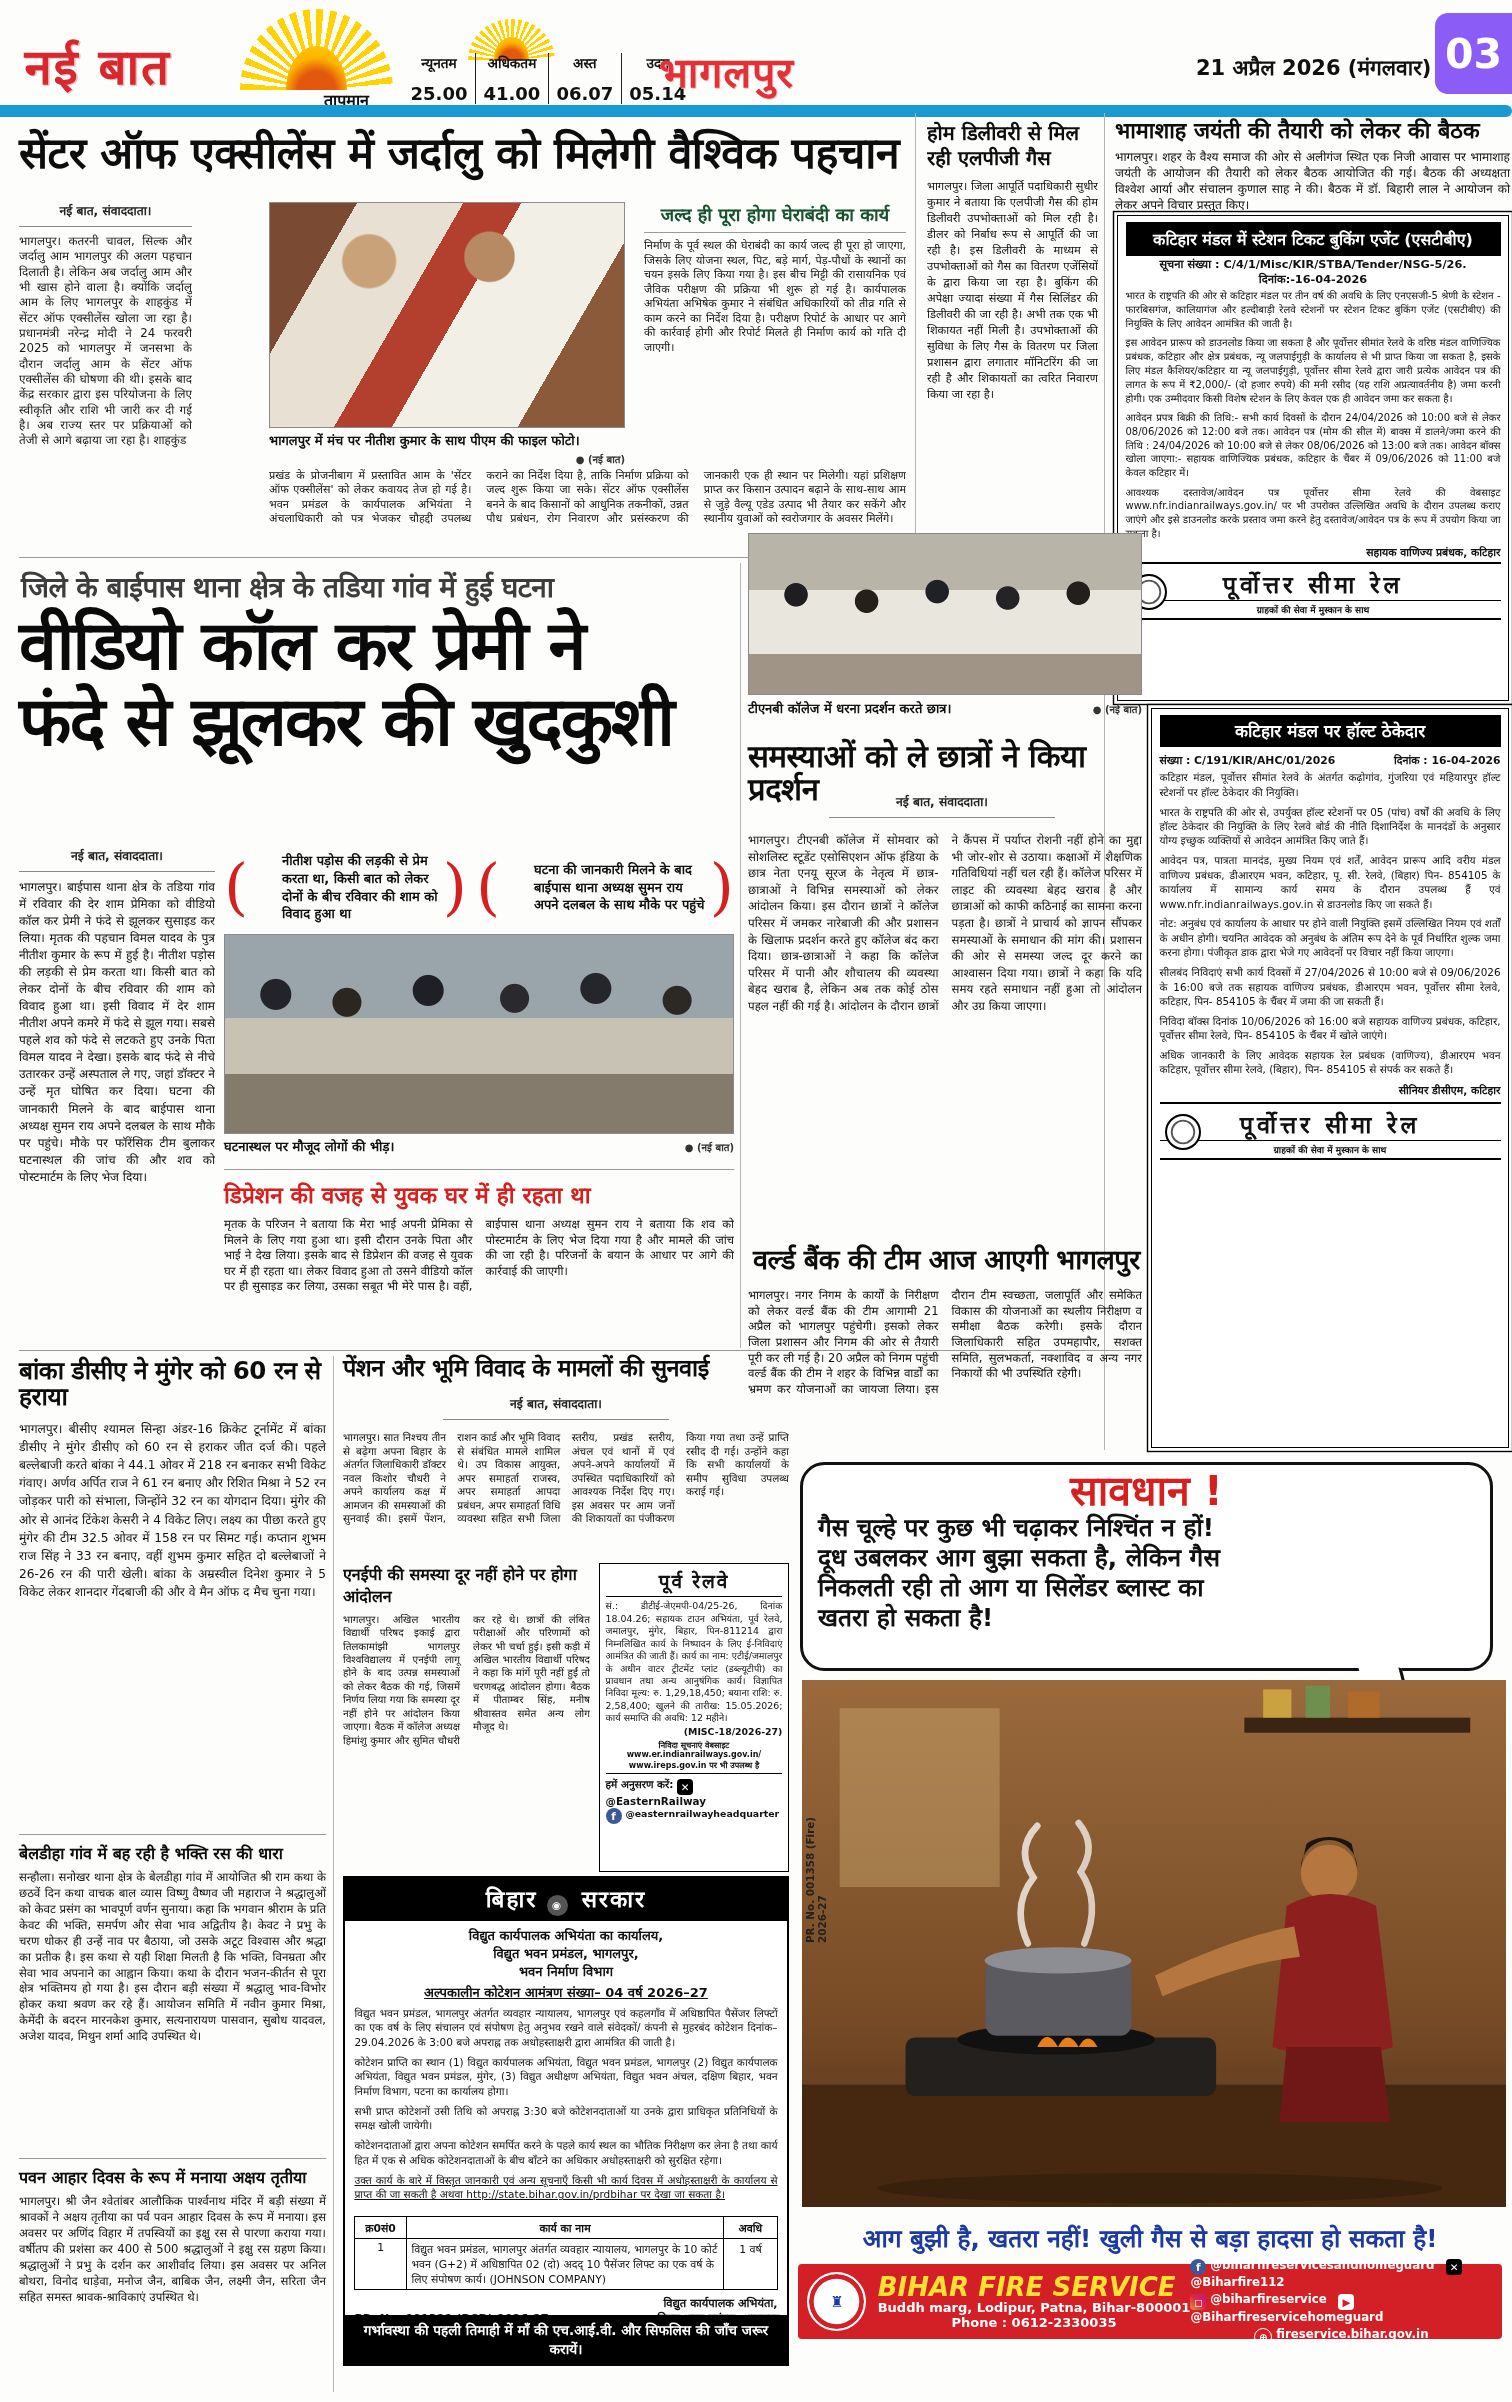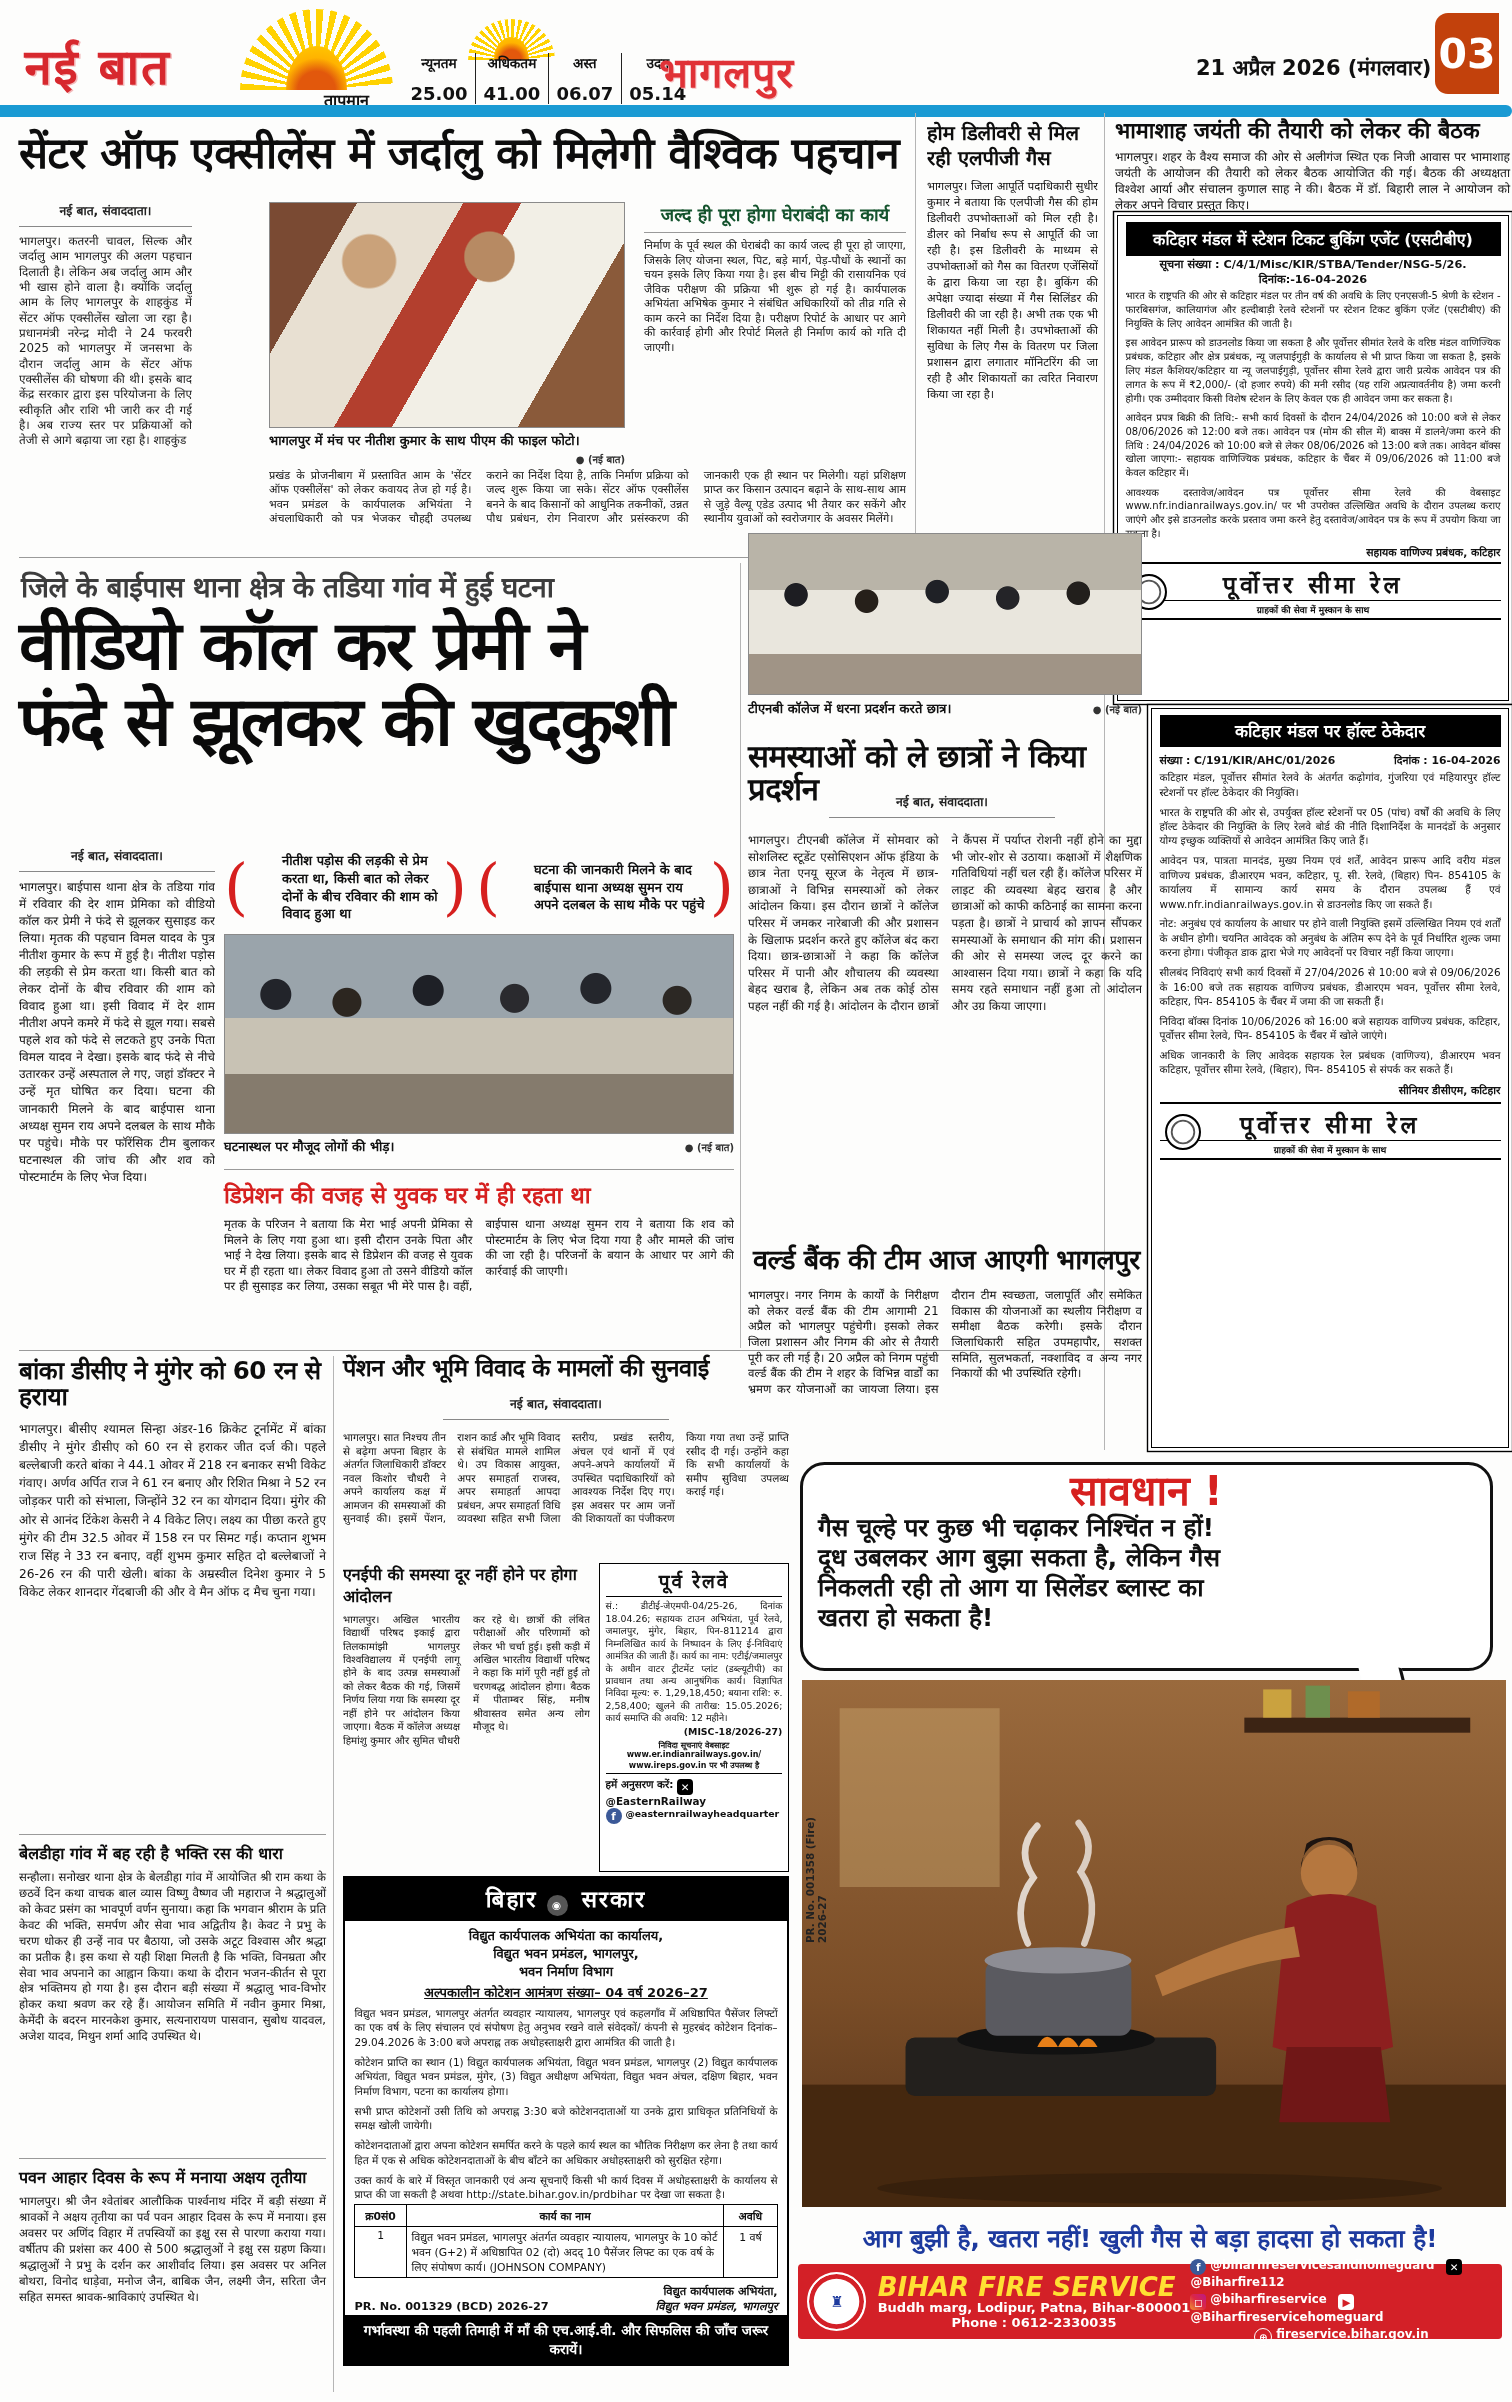--- a/index.html
+++ b/index.html
@@ -67,21 +67,21 @@
         <div class="wlabel">अस्त</div>
         <div class="wval">06.07</div>
       </div>
       <div class="wcell">
         <div class="wlabel">उदय</div>
         <div class="wval">05.14</div>
       </div>
     </div>
     <div class="abs" style="left:659px;top:43px;font-size:41px;font-weight:900;color:#e03237;letter-spacing:0.9px;text-shadow:0.9px 0.9px 0 #f5c0c1;">भागलपुर</div>
     <div class="abs b" style="left:1196px;top:53px;font-size:21px;color:#111;">21 अप्रैल 2026 (मंगलवार)</div>
-    <div class="abs" style="left:1435px;top:13px;width:64px;height:81px;background:#c2410c;border-radius:13px 0 0 13px;display:flex;align-items:center;justify-content:center;">
+    <div class="abs" style="left:1435px;top:13px;width:77px;height:81px;background:#8b5cf6;border-radius:13px 0 0 13px;display:flex;align-items:center;justify-content:center;">
       <span style="color:#fff;font-size:41px;font-weight:900;">03</span>
     </div>
     <div class="abs" style="left:0;top:105px;width:1512px;height:12.2px;background:#1a9ad3;border-radius:0 6.6px 6.6px 0;"></div>
   </div>
 
   <div class="abs hl" style="left:19px;top:130px;width:1083px;font-size:43px;">सेंटर ऑफ एक्सीलेंस में जर्दालु को मिलेगी वैश्विक पहचान</div>
 
   <div class="abs" style="left:19px;top:202px;width:173px;height:350px;overflow:hidden;">
     <div class="byline">नई बात, संवाददाता।</div>
     <div class="bd jt">भागलपुर। कतरनी चावल, सिल्क और जर्दालु आम भागलपुर की अलग पहचान दिलाती है। लेकिन अब जर्दालु आम और भी खास होने वाला है। क्योंकि जर्दालु आम के लिए भागलपुर के शाहकुंड में सेंटर ऑफ एक्सीलेंस खोला जा रहा है। प्रधानमंत्री नरेन्द्र मोदी ने 24 फरवरी 2025 को भागलपुर में जनसभा के दौरान जर्दालु आम के सेंटर ऑफ एक्सीलेंस की घोषणा की थी। इसके बाद केंद्र सरकार द्वारा इस परियोजना के लिए स्वीकृति और राशि भी जारी कर दी गई है। अब राज्य स्तर पर प्रक्रियाओं को तेजी से आगे बढ़ाया जा रहा है। शाहकुंड</div>
@@ -264,21 +264,21 @@
     </div>
     <div style="padding:5.6px 9.4px 0 9.4px;">
       <div class="ctr b" style="font-size:13px;">विद्युत कार्यपालक अभियंता का कार्यालय,</div>
       <div class="ctr b" style="font-size:13px;">विद्युत भवन प्रमंडल, भागलपुर,</div>
       <div class="ctr b" style="font-size:13px;">भवन निर्माण विभाग</div>
       <div class="ctr b" style="font-size:13px;text-decoration:underline;margin:2.8px 0 4.7px 0;">अल्पकालीन कोटेशन आमंत्रण संख्या– 04 वर्ष 2026–27</div>
       <p class="adp" style="font-size:10.5px;">विद्युत भवन प्रमंडल, भागलपुर अंतर्गत व्यवहार न्यायालय, भागलपुर एवं कहलगाँव में अधिष्ठापित पैसेंजर लिफ्टों का एक वर्ष के लिए संचालन एवं संपोषण हेतु अनुभव रखने वाले संवेदकों/ कंपनी से मुहरबंद कोटेशन दिनांक–29.04.2026 के 3:00 बजे अपराह्न तक अधोहस्ताक्षरी द्वारा आमंत्रित की जाती है।</p>
       <p class="adp" style="font-size:10.5px;">कोटेशन प्राप्ति का स्थान (1) विद्युत कार्यपालक अभियंता, विद्युत भवन प्रमंडल, भागलपुर (2) विद्युत कार्यपालक अभियंता, विद्युत भवन प्रमंडल, मुंगेर, (3) विद्युत अधीक्षण अभियंता, विद्युत भवन अंचल, दक्षिण बिहार, भवन निर्माण विभाग, पटना का कार्यालय होगा।</p>
       <p class="adp" style="font-size:10.5px;">सभी प्राप्त कोटेशनों उसी तिथि को अपराह्न 3:30 बजे कोटेशनदाताओं या उनके द्वारा प्राधिकृत प्रतिनिधियों के समक्ष खोली जायेगी।</p>
       <p class="adp" style="font-size:10.5px;">कोटेशनदाताओं द्वारा अपना कोटेशन समर्पित करने के पहले कार्य स्थल का भौतिक निरीक्षण कर लेना है तथा कार्य हित में एक से अधिक कोटेशनदाताओं के बीच बाँटने का अधिकार अधोहस्ताक्षरी को सुरक्षित रहेगा।</p>
-      <p class="adp" style="font-size:10.5px;margin-bottom:2px;">उक्त कार्य के बारे में विस्तृत जानकारी एवं अन्य सूचनाएँ किसी भी कार्य दिवस में अधोहस्ताक्षरी के कार्यालय से प्राप्त की जा सकती है अथवा http://state.bihar.gov.in/prdbihar पर देखा जा सकता है।</p>
+      <p class="adp" style="font-size:10.5px;margin-bottom:14px;text-decoration:underline;">उक्त कार्य के बारे में विस्तृत जानकारी एवं अन्य सूचनाएँ किसी भी कार्य दिवस में अधोहस्ताक्षरी के कार्यालय से प्राप्त की जा सकती है अथवा http://state.bihar.gov.in/prdbihar पर देखा जा सकता है।</p>
       <table class="adtable">
         <tbody>
             <tr>
           <th style="width:41px;">क्र0सं0</th>
           <th>कार्य का नाम</th>
           <th style="width:43px;">अवधि</th>
         </tr>
         <tr>
           <td class="ctr">1</td>
           <td>विद्युत भवन प्रमंडल, भागलपुर अंतर्गत व्यवहार न्यायालय, भागलपुर के 10 कोर्ट भवन (G+2) में अधिष्ठापित 02 (दो) अदद् 10 पैसेंजर लिफ्ट का एक वर्ष के लिए संपोषण कार्य। (JOHNSON COMPANY)</td>

